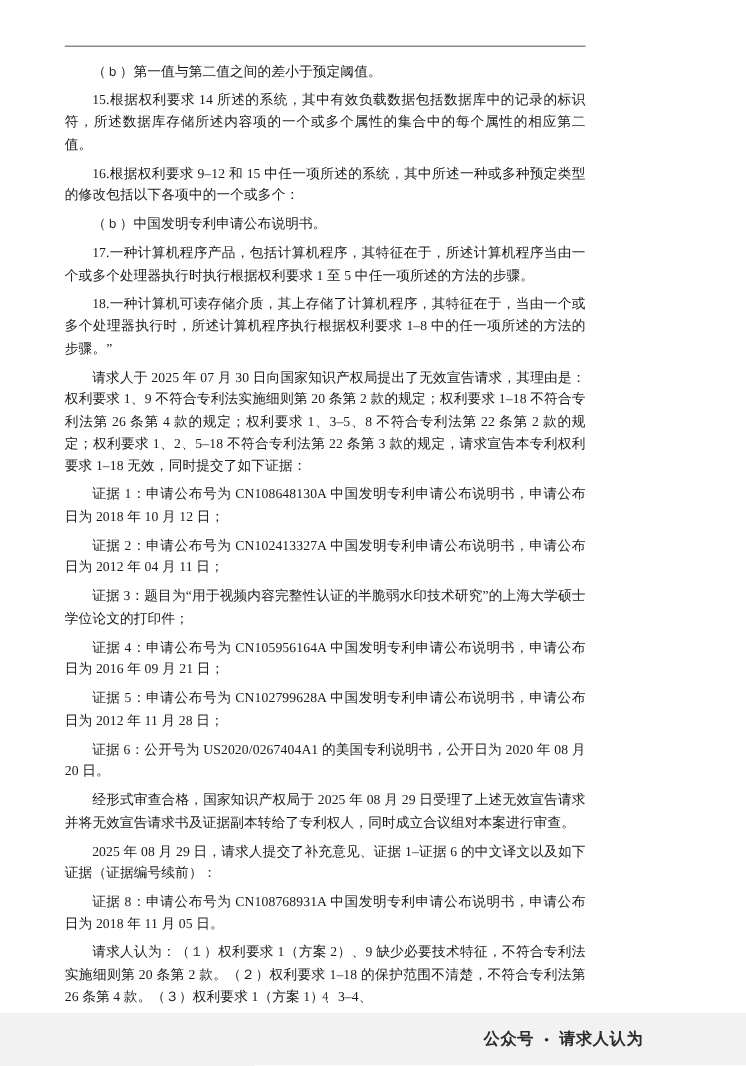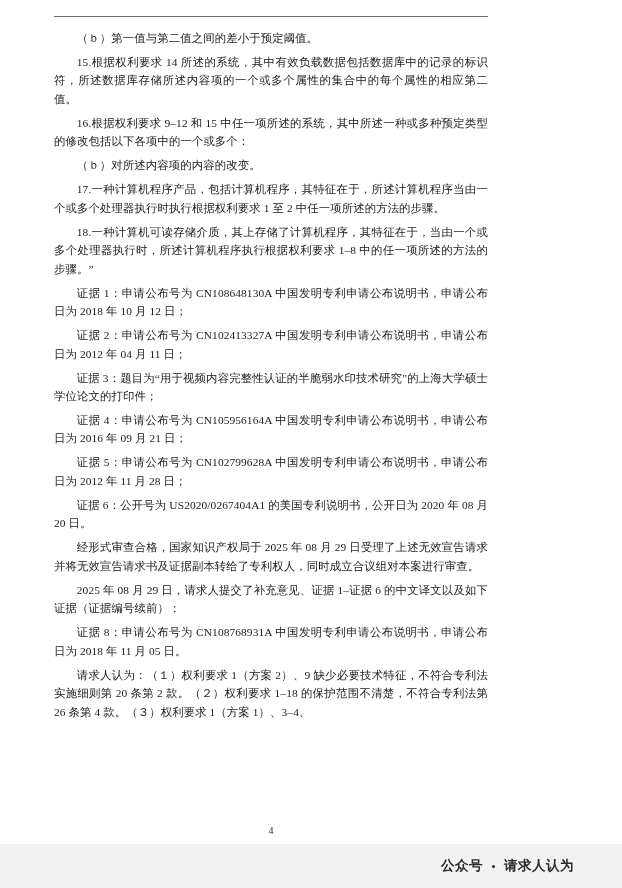--- a/index.html
+++ b/index.html
@@ -13,21 +13,21 @@
     font-family: "Liberation Serif", serif;
     color: #1a1a1a;
     overflow: hidden;
     position: relative;
   }
   .page {
     position: relative;
     width: 542px;
     height: 888px;
     box-sizing: border-box;
-    padding: 16px 54px 0 54px;
+    padding: 38px 54px 0 54px;
   }
   .rule {
     border-top: 1px solid #6f6f6f;
     width: 100%;
     margin: 0 0 12px 0;
     height: 0;
   }
   .body-text p {
     margin: 0 0 5.5px 0;
     font-size: 11.4px;
@@ -50,21 +50,21 @@
     position: absolute;
     left: 0;
     bottom: 0;
     width: 622px;
     height: 44px;
     background: #f2f2f2;
     display: flex;
     align-items: center;
     justify-content: flex-end;
     box-sizing: border-box;
-    padding-right: 48px;
+    padding-right: 86px;
   }
   .footer-brand {
     display: flex;
     align-items: center;
     gap: 7px;
     font-family: "Liberation Sans", sans-serif;
     font-size: 13.5px;
     color: #2b2b2b;
     font-weight: bold;
     letter-spacing: 0.5px;
@@ -81,23 +81,24 @@
 </head>
 <body>
 
 <div class="page">
   <div class="rule"></div>
 
   <div class="body-text">
     <p class="indent2">（ｂ）第一值与第二值之间的差小于预定阈值。</p>
     <p class="indent2">15.根据权利要求 14 所述的系统，其中有效负载数据包括数据库中的记录的标识符，所述数据库存储所述内容项的一个或多个属性的集合中的每个属性的相应第二值。</p>
     <p class="indent2">16.根据权利要求 9–12 和 15 中任一项所述的系统，其中所述一种或多种预定类型的修改包括以下各项中的一个或多个：</p>
-    <p class="indent2">（ｂ）对所述内容项的内容的改变。</p>
-    <p class="indent2">17.一种计算机程序产品，包括计算机程序，其特征在于，所述计算机程序当由一个或多个处理器执行时执行根据权利要求 1 至 2 中任一项所述的方法的步骤。</p>
+    <p class="indent2">（ｂ）中国发明专利申请公布说明书。</p>
+    <p class="indent2">17.一种计算机程序产品，包括计算机程序，其特征在于，所述计算机程序当由一个或多个处理器执行时执行根据权利要求 1 至 5 中任一项所述的方法的步骤。</p>
     <p class="indent2">18.一种计算机可读存储介质，其上存储了计算机程序，其特征在于，当由一个或多个处理器执行时，所述计算机程序执行根据权利要求 1–8 中的任一项所述的方法的步骤。”</p>
+    <p class="indent2">请求人于 2025 年 07 月 30 日向国家知识产权局提出了无效宣告请求，其理由是：权利要求 1、9 不符合专利法实施细则第 20 条第 2 款的规定；权利要求 1–18 不符合专利法第 26 条第 4 款的规定；权利要求 1、3–5、8 不符合专利法第 22 条第 2 款的规定；权利要求 1、2、5–18 不符合专利法第 22 条第 3 款的规定，请求宣告本专利权利要求 1–18 无效，同时提交了如下证据：</p>
     <p class="indent2">证据 1：申请公布号为 CN108648130A 中国发明专利申请公布说明书，申请公布日为 2018 年 10 月 12 日；</p>
     <p class="indent2">证据 2：申请公布号为 CN102413327A 中国发明专利申请公布说明书，申请公布日为 2012 年 04 月 11 日；</p>
     <p class="indent2">证据 3：题目为“用于视频内容完整性认证的半脆弱水印技术研究”的上海大学硕士学位论文的打印件；</p>
     <p class="indent2">证据 4：申请公布号为 CN105956164A 中国发明专利申请公布说明书，申请公布日为 2016 年 09 月 21 日；</p>
     <p class="indent2">证据 5：申请公布号为 CN102799628A 中国发明专利申请公布说明书，申请公布日为 2012 年 11 月 28 日；</p>
     <p class="indent2">证据 6：公开号为 US2020/0267404A1 的美国专利说明书，公开日为 2020 年 08 月 20 日。</p>
     <p class="indent2">经形式审查合格，国家知识产权局于 2025 年 08 月 29 日受理了上述无效宣告请求并将无效宣告请求书及证据副本转给了专利权人，同时成立合议组对本案进行审查。</p>
     <p class="indent2">2025 年 08 月 29 日，请求人提交了补充意见、证据 1–证据 6 的中文译文以及如下证据（证据编号续前）：</p>
     <p class="indent2">证据 8：申请公布号为 CN108768931A 中国发明专利申请公布说明书，申请公布日为 2018 年 11 月 05 日。</p>
     <p class="indent2">请求人认为：（１）权利要求 1（方案 2）、9 缺少必要技术特征，不符合专利法实施细则第 20 条第 2 款。（２）权利要求 1–18 的保护范围不清楚，不符合专利法第 26 条第 4 款。（３）权利要求 1（方案 1）、3–4、</p>

